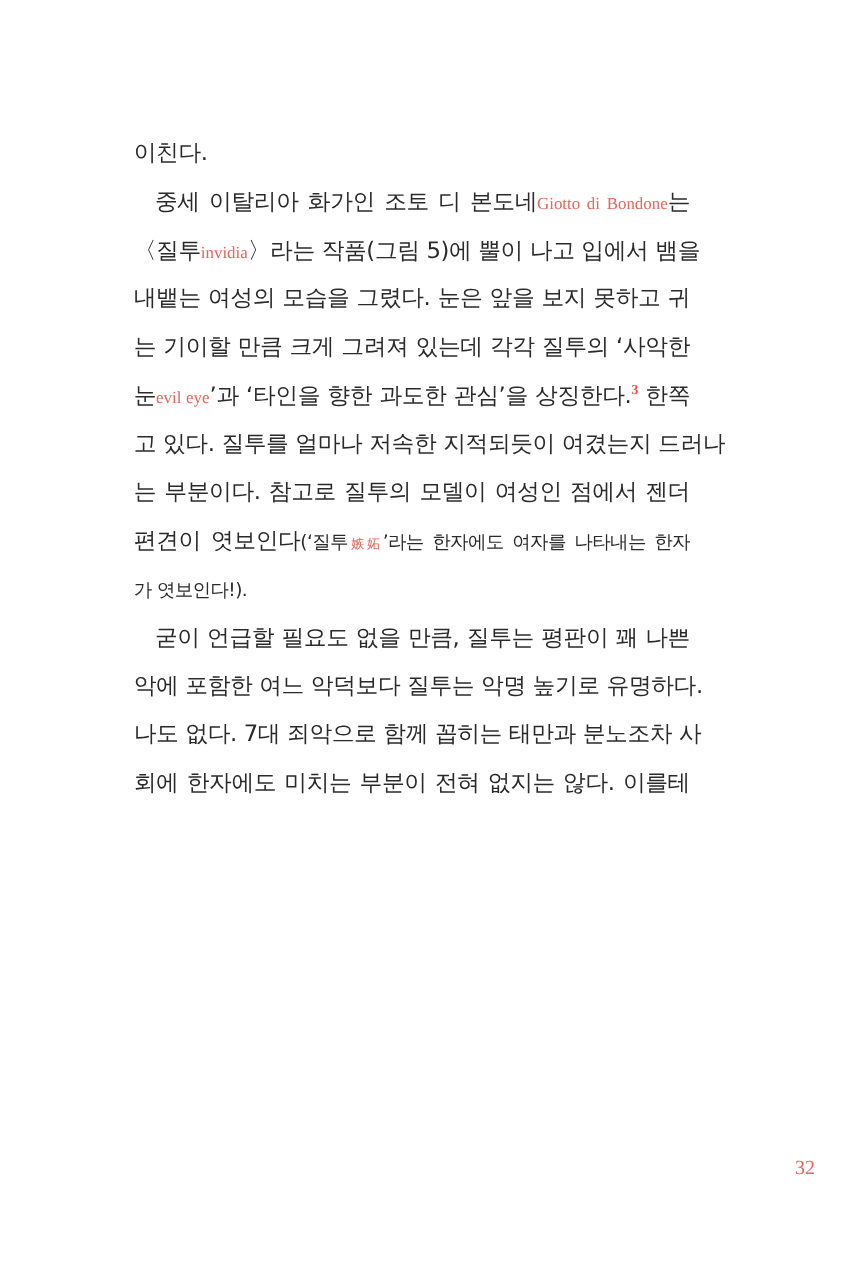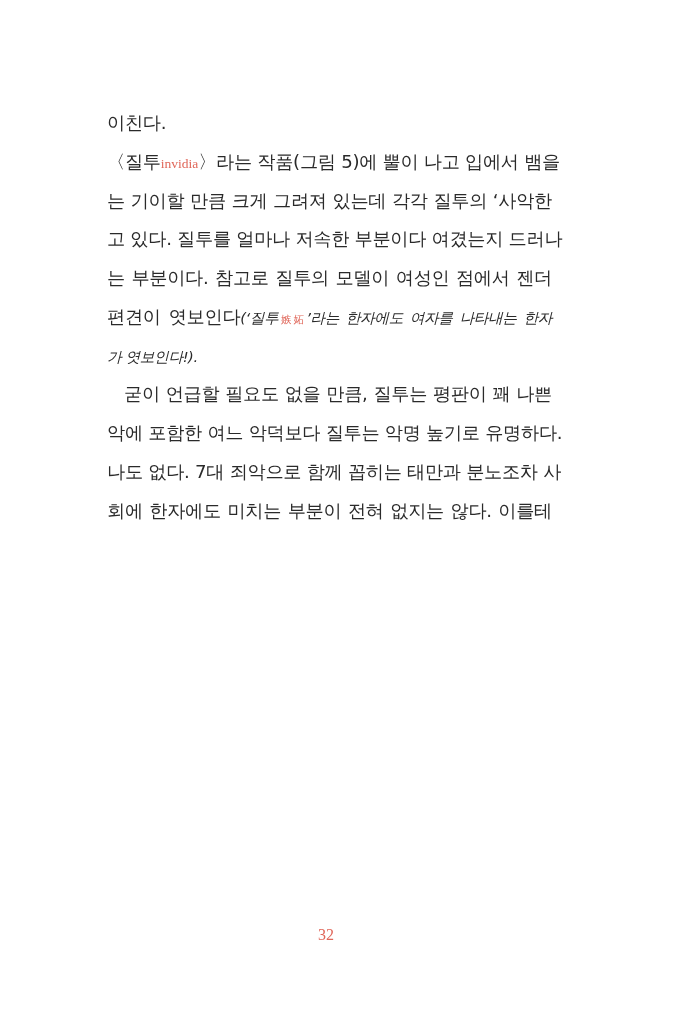--- a/index.html
+++ b/index.html
@@ -38,21 +38,20 @@
     }
     .line.last {
       text-align-last: left;
     }
     .line.indent {
       padding-left: 17px;
     }
     .small {
       font-size: 14.8px;
       letter-spacing: -0.5px;
-      font-style: italic;
     }
     .latin-note {
       font-family: "Liberation Serif", "DejaVu Serif", serif;
       color: #e0675a;
       font-size: 13.5px;
       letter-spacing: 0;
     }
     .hanja-note {
       font-family: Liberation Sans, sans-serif;
       color: #e0675a;
@@ -65,51 +64,60 @@
       font-size: 11px;
       font-weight: bold;
       vertical-align: 7px;
       line-height: 0;
     }
     .page-number {
       position: absolute;
       left: 0;
       width: 652px;
       top: 926px;
-      text-align: center;
+      text-align: right;
       font-family: "Liberation Serif", "DejaVu Serif", serif;
       color: #e0675a;
       font-size: 16px;
     }
   </style>
 </head>
 <body>
 
 <div class="page">
   <div class="text-block">
 
     <div class="line last">
       <span>이친다.</span>
     </div>
 
+    <div class="line indent">
+      <span>중세 이탈리아 화가인 조토 디 본도네</span><span class="latin-note">Giotto di Bondone</span><span>는</span>
+    </div>
 
     <div class="line">
       <span>〈질투</span><span class="latin-note">invidia</span><span>〉라는 작품(그림 5)에 뿔이 나고 입에서 뱀을</span>
     </div>
 
+    <div class="line">
+      <span>내뱉는 여성의 모습을 그렸다. 눈은 앞을 보지 못하고 귀</span>
+    </div>
 
     <div class="line">
       <span>는 기이할 만큼 크게 그려져 있는데 각각 질투의 ‘사악한</span>
     </div>
 
+    <div class="line">
+      <span>눈</span><span class="latin-note">evil eye</span><span>’과 ‘타인을 향한 과도한 관심’을 상징한다.</span><span class="footnote-ref">3</span><span> 한쪽</span>
+    </div>
 
 
 
     <div class="line">
-      <span>고 있다. 질투를 얼마나 저속한 부분이다 여겼는지 드러나</span>
+      <span>고 있다. 질투를 얼마나 저속한 지적되듯이 여겼는지 드러나</span>
     </div>
 
     <div class="line">
       <span>는 부분이다. 참고로 질투의 모델이 여성인 점에서 젠더</span>
     </div>
 
     <div class="line">
       <span>편견이 엿보인다</span><span class="small">(‘질투</span><span class="hanja-note">嫉妬</span><span class="small">’라는 한자에도 여자를 나타내는 한자</span>
     </div>
 

